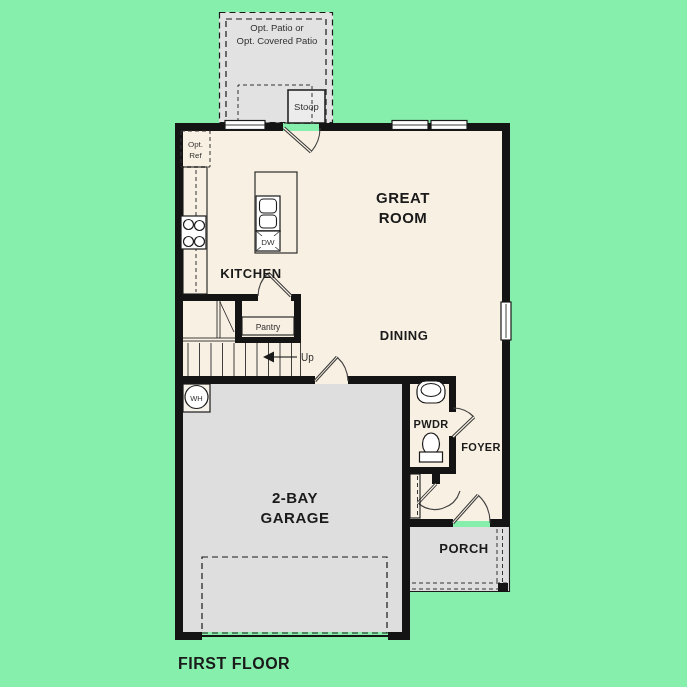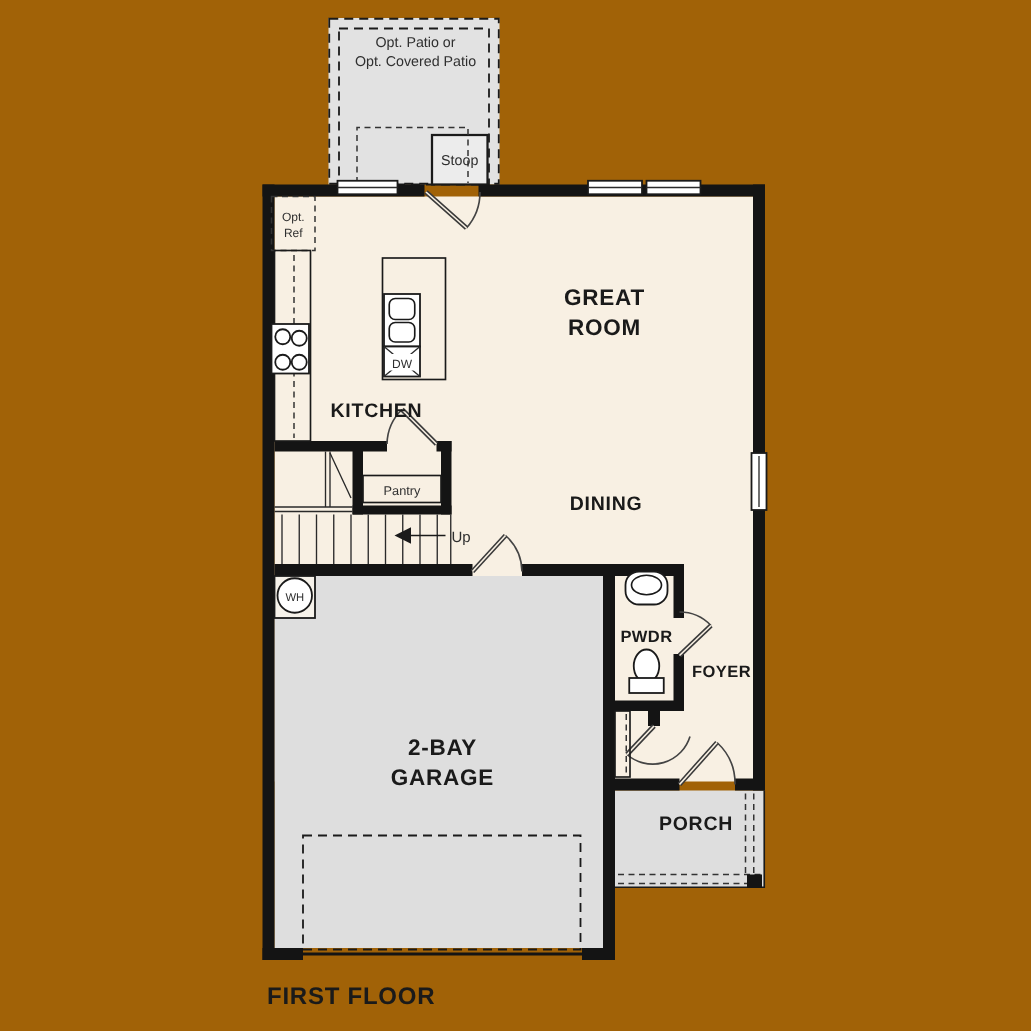--- a/index.html
+++ b/index.html
@@ -1,16 +1,16 @@
 <!DOCTYPE html>
 <html><head>
 <meta charset="utf-8">
 <style>
   html,body{margin:0;padding:0;background:#ffffff;}
-  .canvas{width:687px;height:687px;margin:0 auto;position:relative;background:#a16207;}
+  .canvas{width:687px;height:687px;margin:0 auto;position:relative;background:#86efac;}
   svg{display:block;font-family:"Liberation Sans",sans-serif;}
   
   .thin{stroke:#1a1a1a;stroke-width:1.1;fill:none;}
   .hair{stroke:#2a2a2a;stroke-width:0.9;fill:none;}
   .dash{stroke:#1a1a1a;stroke-width:1.2;fill:none;stroke-dasharray:6 4;}
   .dash-sm{stroke:#333;stroke-width:1;fill:none;stroke-dasharray:4 3;}
   .arc{stroke:#444;stroke-width:1.1;fill:none;}
   .leaf{stroke:#3a3a3a;stroke-width:3.2;fill:none;stroke-linecap:butt;}
   .leaf-core{stroke:#f8f0e3;stroke-width:1.1;fill:none;}
   .fixture{fill:#ffffff;stroke:#1a1a1a;stroke-width:1.2;}

